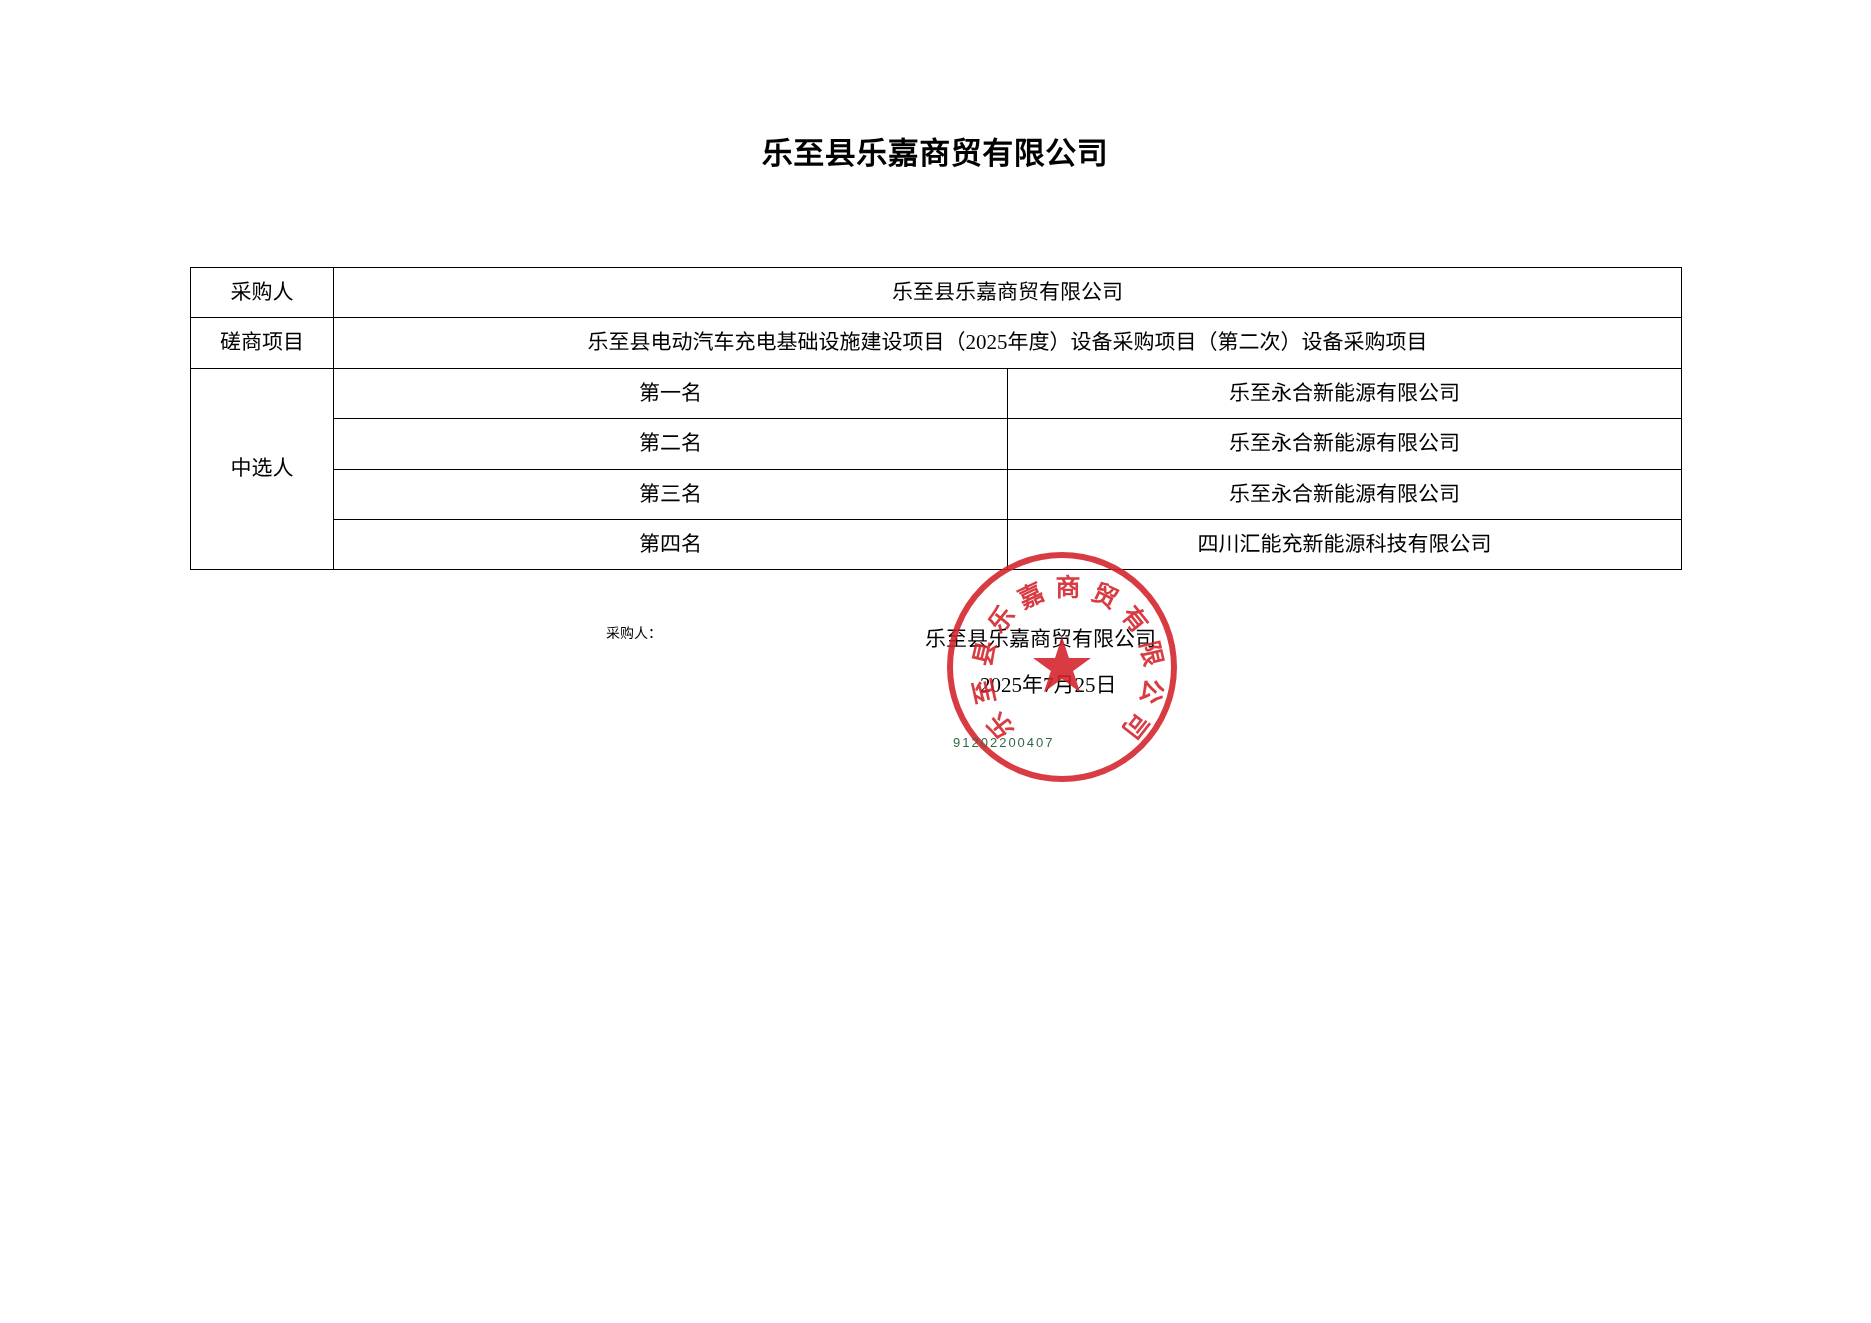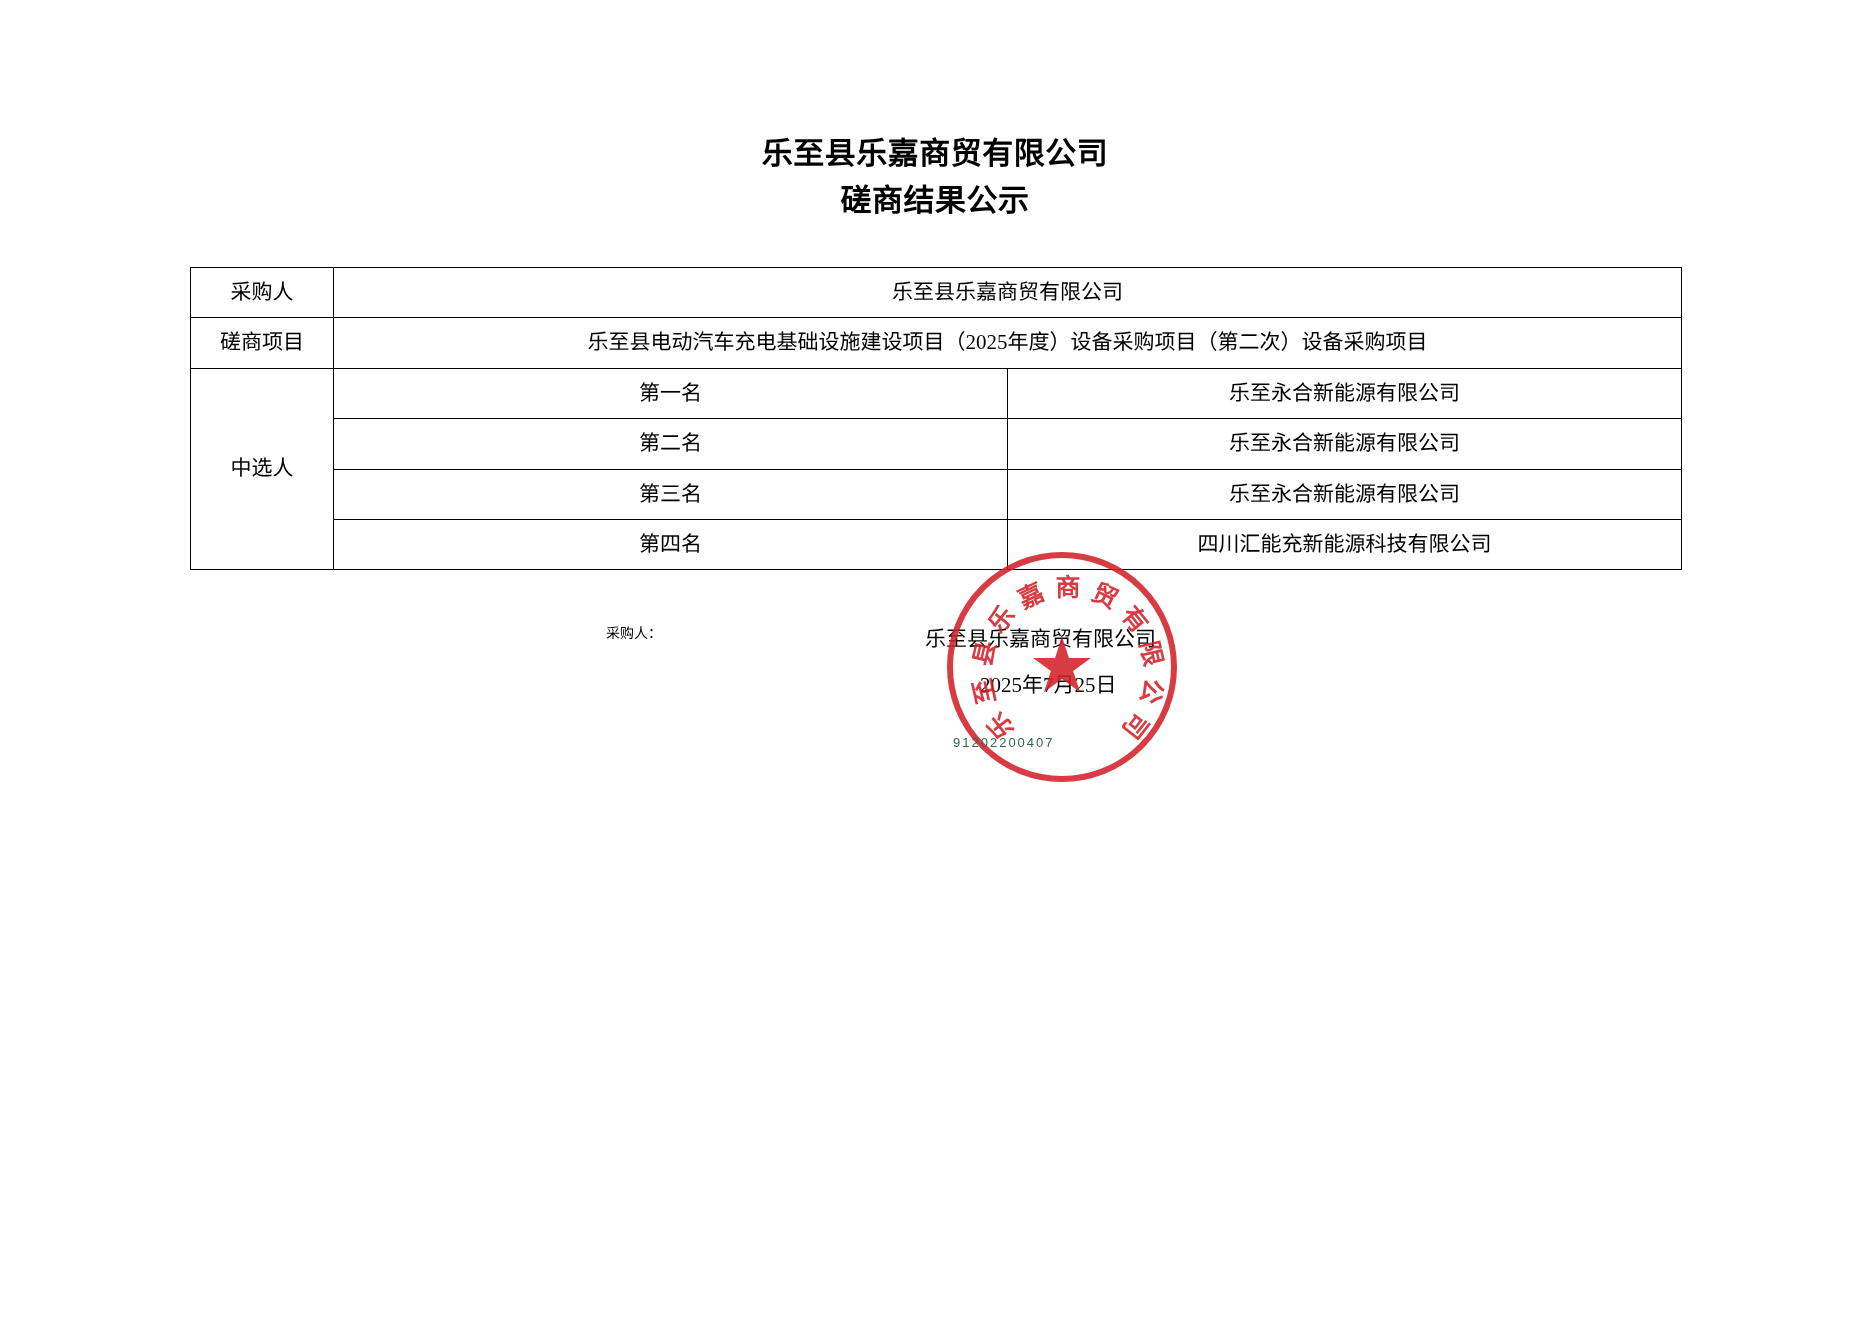--- a/index.html
+++ b/index.html
@@ -152,21 +152,20 @@
     font-family: "Liberation Sans", sans-serif;
   }
 </style>
 </head>
 <body>
 
 <div class="page">
 
   <div class="title-block">
     <div class="title-line l1">乐至县乐嘉商贸有限公司</div>
-    <div class="title-line l3">磋商结果公示</div>
   </div>
 
   <table class="doc-table">
     <tbody>
       <tr class="row-h">
         <td class="col-label">采购人</td>
         <td colspan="2">乐至县乐嘉商贸有限公司</td>
       </tr>
       <tr class="row-h">
         <td class="col-label">磋商项目</td>

